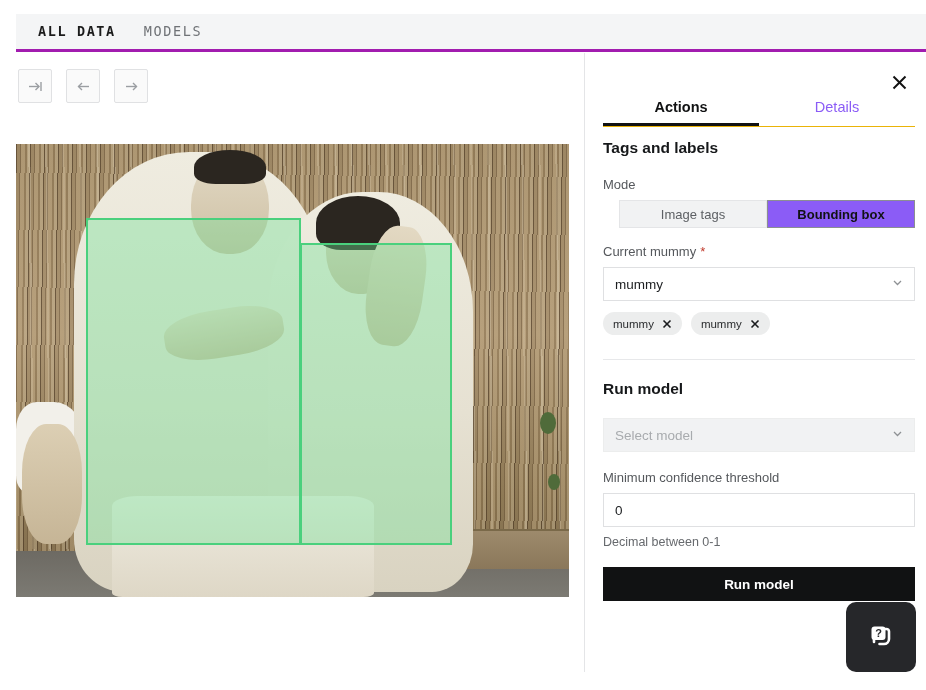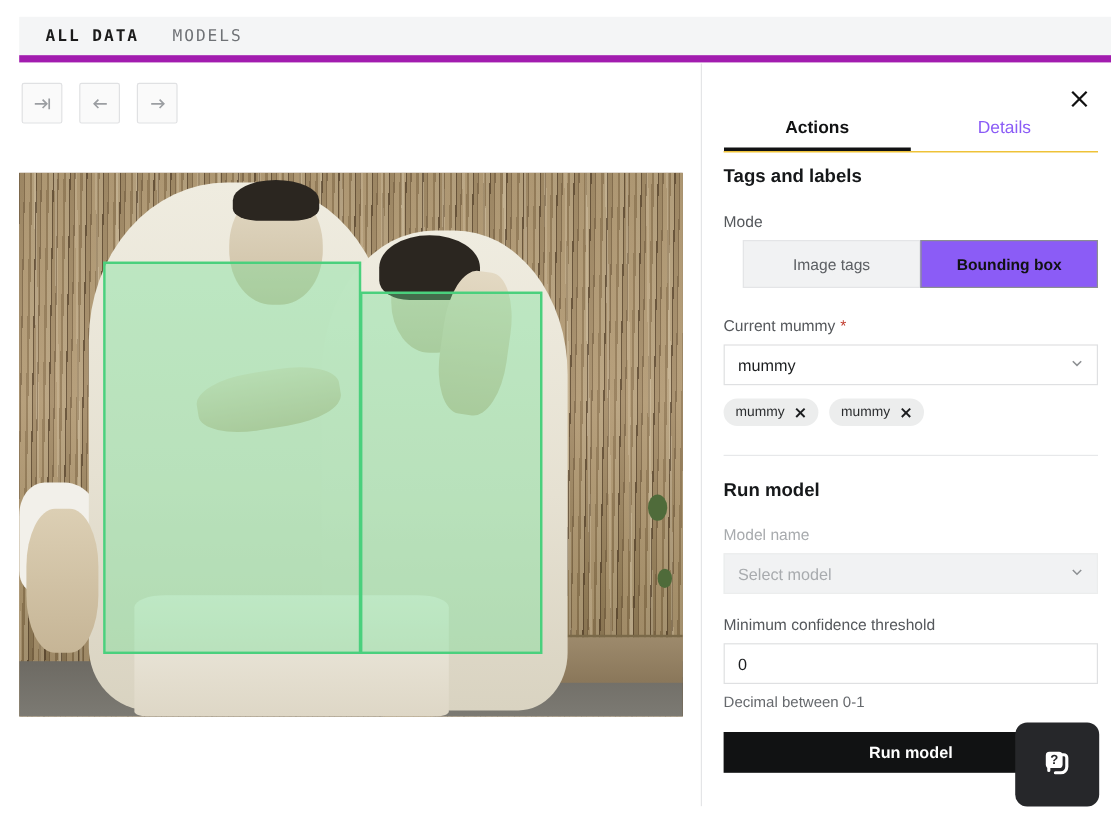--- a/index.html
+++ b/index.html
@@ -15,21 +15,21 @@
     width: 926px; height: 690px;
     background: #ffffff;
   }
 
   
   .topnav {
     position: absolute;
     left: 16px; top: 14px;
     width: 910px; height: 38px;
     background: #f4f5f6;
-    border-bottom: 6px solid #a21caf;
+    border-bottom: 3px solid #a21caf;
     display: flex;
     align-items: center;
     padding-left: 8px;
   }
   .topnav-item {
     font-family: "DejaVu Sans Mono", monospace;
     font-size: 13.5px;
     letter-spacing: 1.6px;
     color: #6f7276;
     padding: 0 14px;
@@ -220,22 +220,22 @@
     font-size: 13px;
     color: #55585c;
     margin-bottom: 8px;
   }
   .field-label.muted { color: #a8abae; }
   .req { color: #c0392b; margin-left: 4px; }
 
   .segmented {
     display: flex;
     width: 100%;
-    height: 40px;
-    margin-bottom: 24px;
+    height: 28px;
+    margin-bottom: 16px;
     padding-left: 16px;
   }
   .seg {
     flex: 1;
     display: flex;
     align-items: center;
     justify-content: center;
     font-size: 13px;
     color: #5d6064;
     background: #f1f2f3;
@@ -460,21 +460,20 @@
                 <path d="M8.5 1.5l-7 7"></path>
             </svg>
           </span>
         </span>
       </div>
 
       <div class="divider"></div>
 
       <div class="section-title">Run model</div>
 
-      <div class="field-label muted">Model name</div>
 
       <div class="select disabled">
         <span>Select model</span>
         <span class="chev">
           <svg width="13" height="13" viewBox="0 0 13 13" fill="none" stroke="currentColor" stroke-width="1.3">
             <path d="M3 5l3.5 3.5L10 5"></path>
           </svg>
         </span>
       </div>
 

